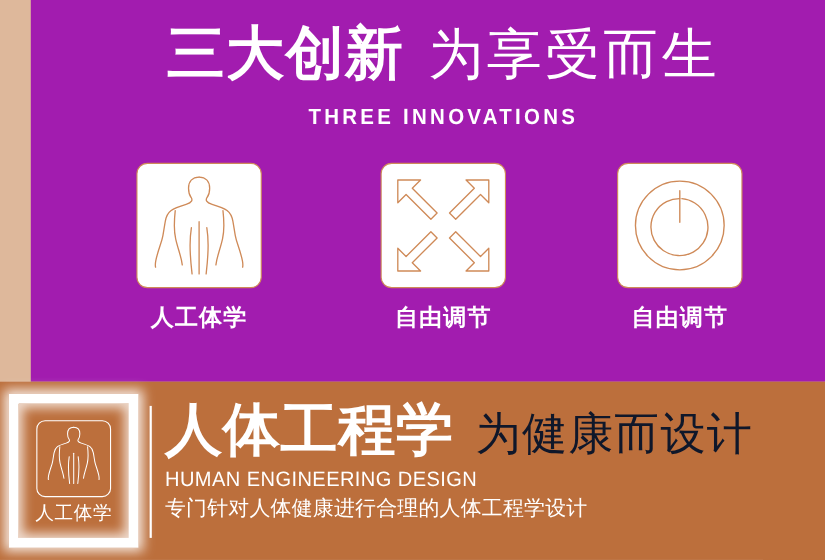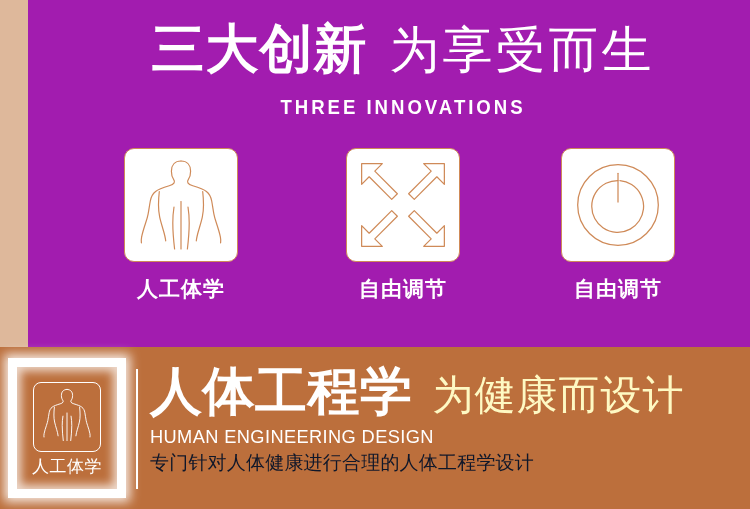--- a/index.html
+++ b/index.html
@@ -172,37 +172,37 @@
   }
   .bt-title .bt-strong {
     font-size: 52px;
     font-weight: 700;
     color: #ffffff;
     letter-spacing: 0.5px;
   }
   .bt-title .bt-light {
     font-size: 41px;
     font-weight: 400;
-    color: #fef9c3;
+    color: #0f172a;
     letter-spacing: 1px;
     margin-left: 20px;
   }
   .bt-en {
     font-size: 19px;
     font-weight: 400;
     color: #ffffff;
     letter-spacing: 0.4px;
     line-height: 1.25;
     transform: scaleX(0.96);
     transform-origin: left center;
   }
   .bt-cn {
     font-size: 19px;
     font-weight: 400;
-    color: #0f172a;
+    color: #ffffff;
     letter-spacing: 0.2px;
     line-height: 1.3;
     margin-top: 2px;
   }
 </style>
 </head>
 <body>
 
 <div id="root">
 

